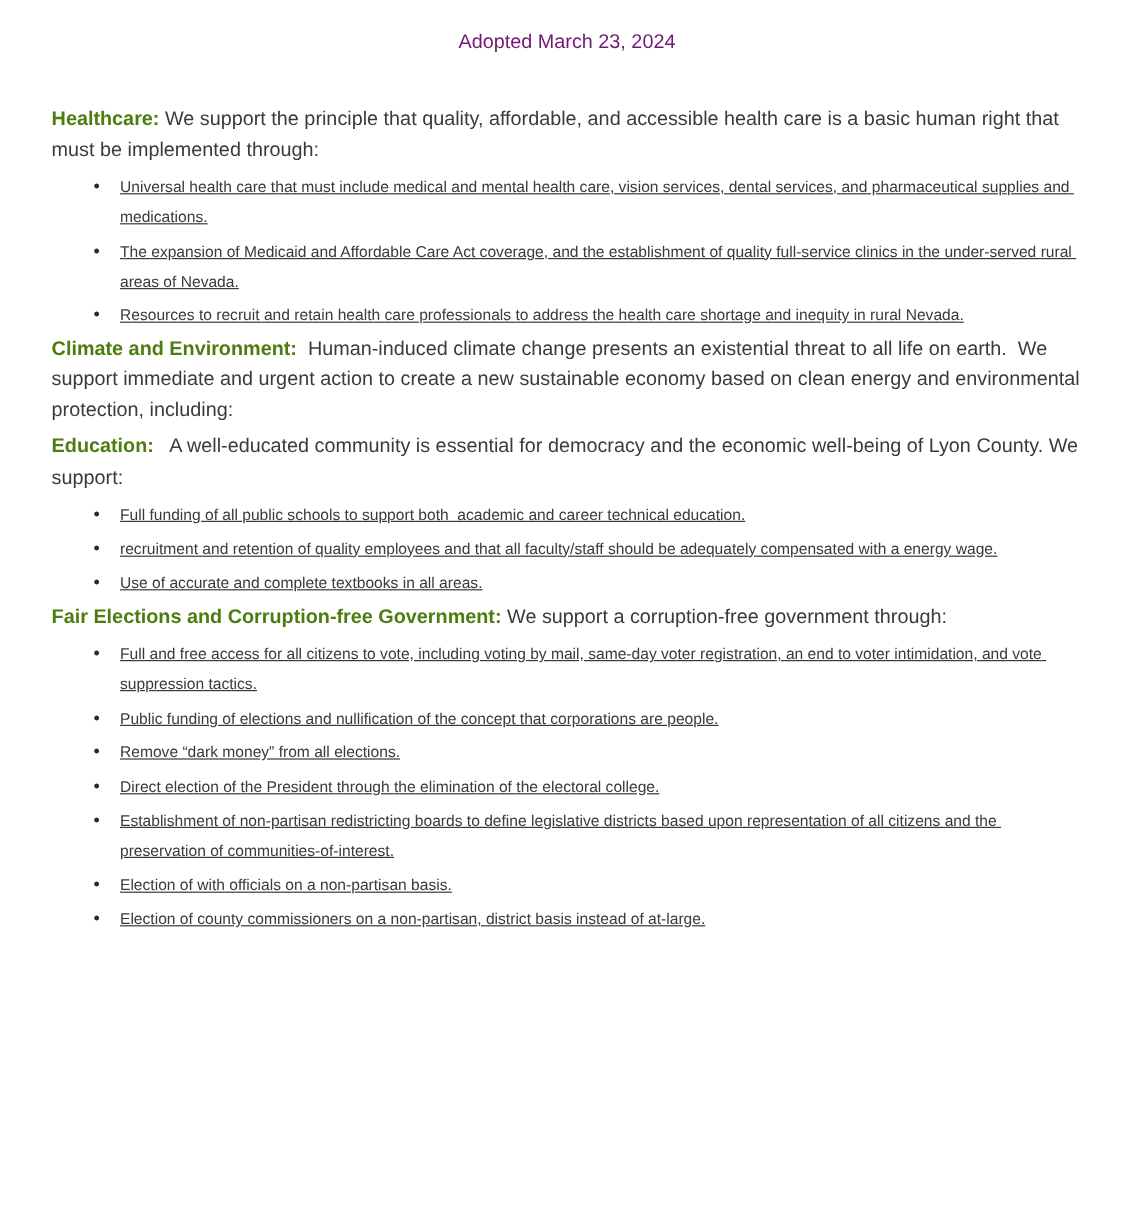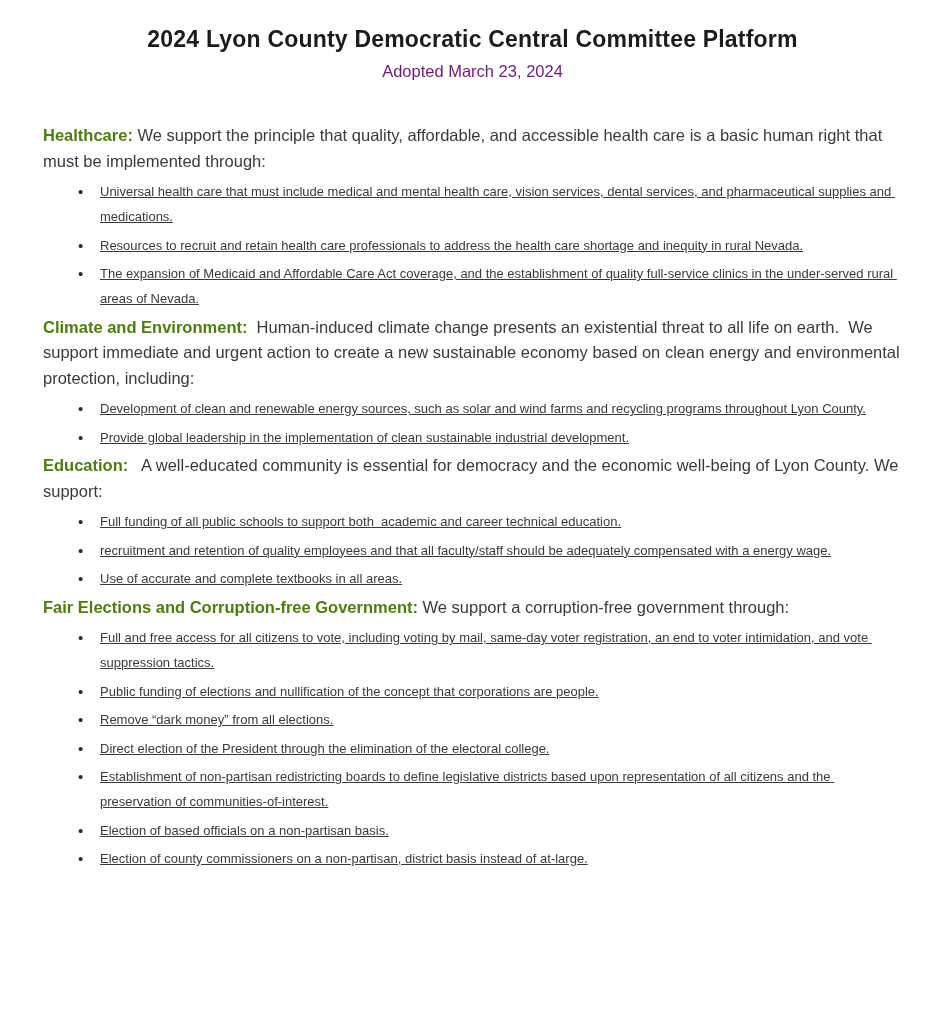--- a/index.html
+++ b/index.html
@@ -61,41 +61,35 @@
     left: 35px;
     top: 0;
     font-size: 15px;
     color: #2b2b2b;
   }
 </style>
 </head>
 <body>
 
 <main class="page">
-  <h1 class="doc-title">2024 Lyon County Democratic Central Committee Platform</h1>
   <p class="doc-subtitle">Adopted March 23, 2024</p>
   <div id="sections">
   <section class="section">
     <p class="para"><strong class="heading">Healthcare:</strong><span class="intro"> We support the principle that quality, affordable, and accessible health care is a basic human right that must be implemented through:</span></p>
     <ul class="bullets">
   <li class="bullet">Universal health care that must include medical and mental health care, vision services, dental services, and pharmaceutical supplies and medications.</li>
 
+  <li class="bullet">The expansion of Medicaid and Affordable Care Act coverage, and the establishment of quality full-service clinics in the under-served rural areas of Nevada.</li>
+
   <li class="bullet">Resources to recruit and retain health care professionals to address the health care shortage and inequity in rural Nevada.</li>
-
-  <li class="bullet">The expansion of Medicaid and Affordable Care Act coverage, and the establishment of quality full-service clinics in the under-served rural areas of Nevada.</li>
 </ul>
   </section>
 
   <section class="section">
     <p class="para"><strong class="heading">Climate and Environment:</strong><span class="intro">  Human-induced climate change presents an existential threat to all life on earth.  We support immediate and urgent action to create a new sustainable economy based on clean energy and environmental protection, including:</span></p>
-    <ul class="bullets">
-  <li class="bullet">Development of clean and renewable energy sources, such as solar and wind farms and recycling programs throughout Lyon County.</li>
-
-  <li class="bullet">Provide global leadership in the implementation of clean sustainable industrial development.</li>
-</ul>
   </section>
 
   <section class="section">
     <p class="para"><strong class="heading">Education:</strong><span class="intro">   A well-educated community is essential for democracy and the economic well-being of Lyon County. We support:</span></p>
     <ul class="bullets">
   <li class="bullet">Full funding of all public schools to support both  academic and career technical education.</li>
 
   <li class="bullet">recruitment and retention of quality employees and that all faculty/staff should be adequately compensated with a energy wage.</li>
 
   <li class="bullet">Use of accurate and complete textbooks in all areas.</li>
@@ -108,20 +102,20 @@
   <li class="bullet">Full and free access for all citizens to vote, including voting by mail, same-day voter registration, an end to voter intimidation, and vote suppression tactics.</li>
 
   <li class="bullet">Public funding of elections and nullification of the concept that corporations are people.</li>
 
   <li class="bullet">Remove “dark money” from all elections.</li>
 
   <li class="bullet">Direct election of the President through the elimination of the electoral college.</li>
 
   <li class="bullet">Establishment of non-partisan redistricting boards to define legislative districts based upon representation of all citizens and the preservation of communities-of-interest.</li>
 
-  <li class="bullet">Election of based officials on a non-partisan basis.</li>
+  <li class="bullet">Election of with officials on a non-partisan basis.</li>
 
   <li class="bullet">Election of county commissioners on a non-partisan, district basis instead of at-large.</li>
 
 </ul>
   </section>
 </div>
 </main>
 
 </body></html>

